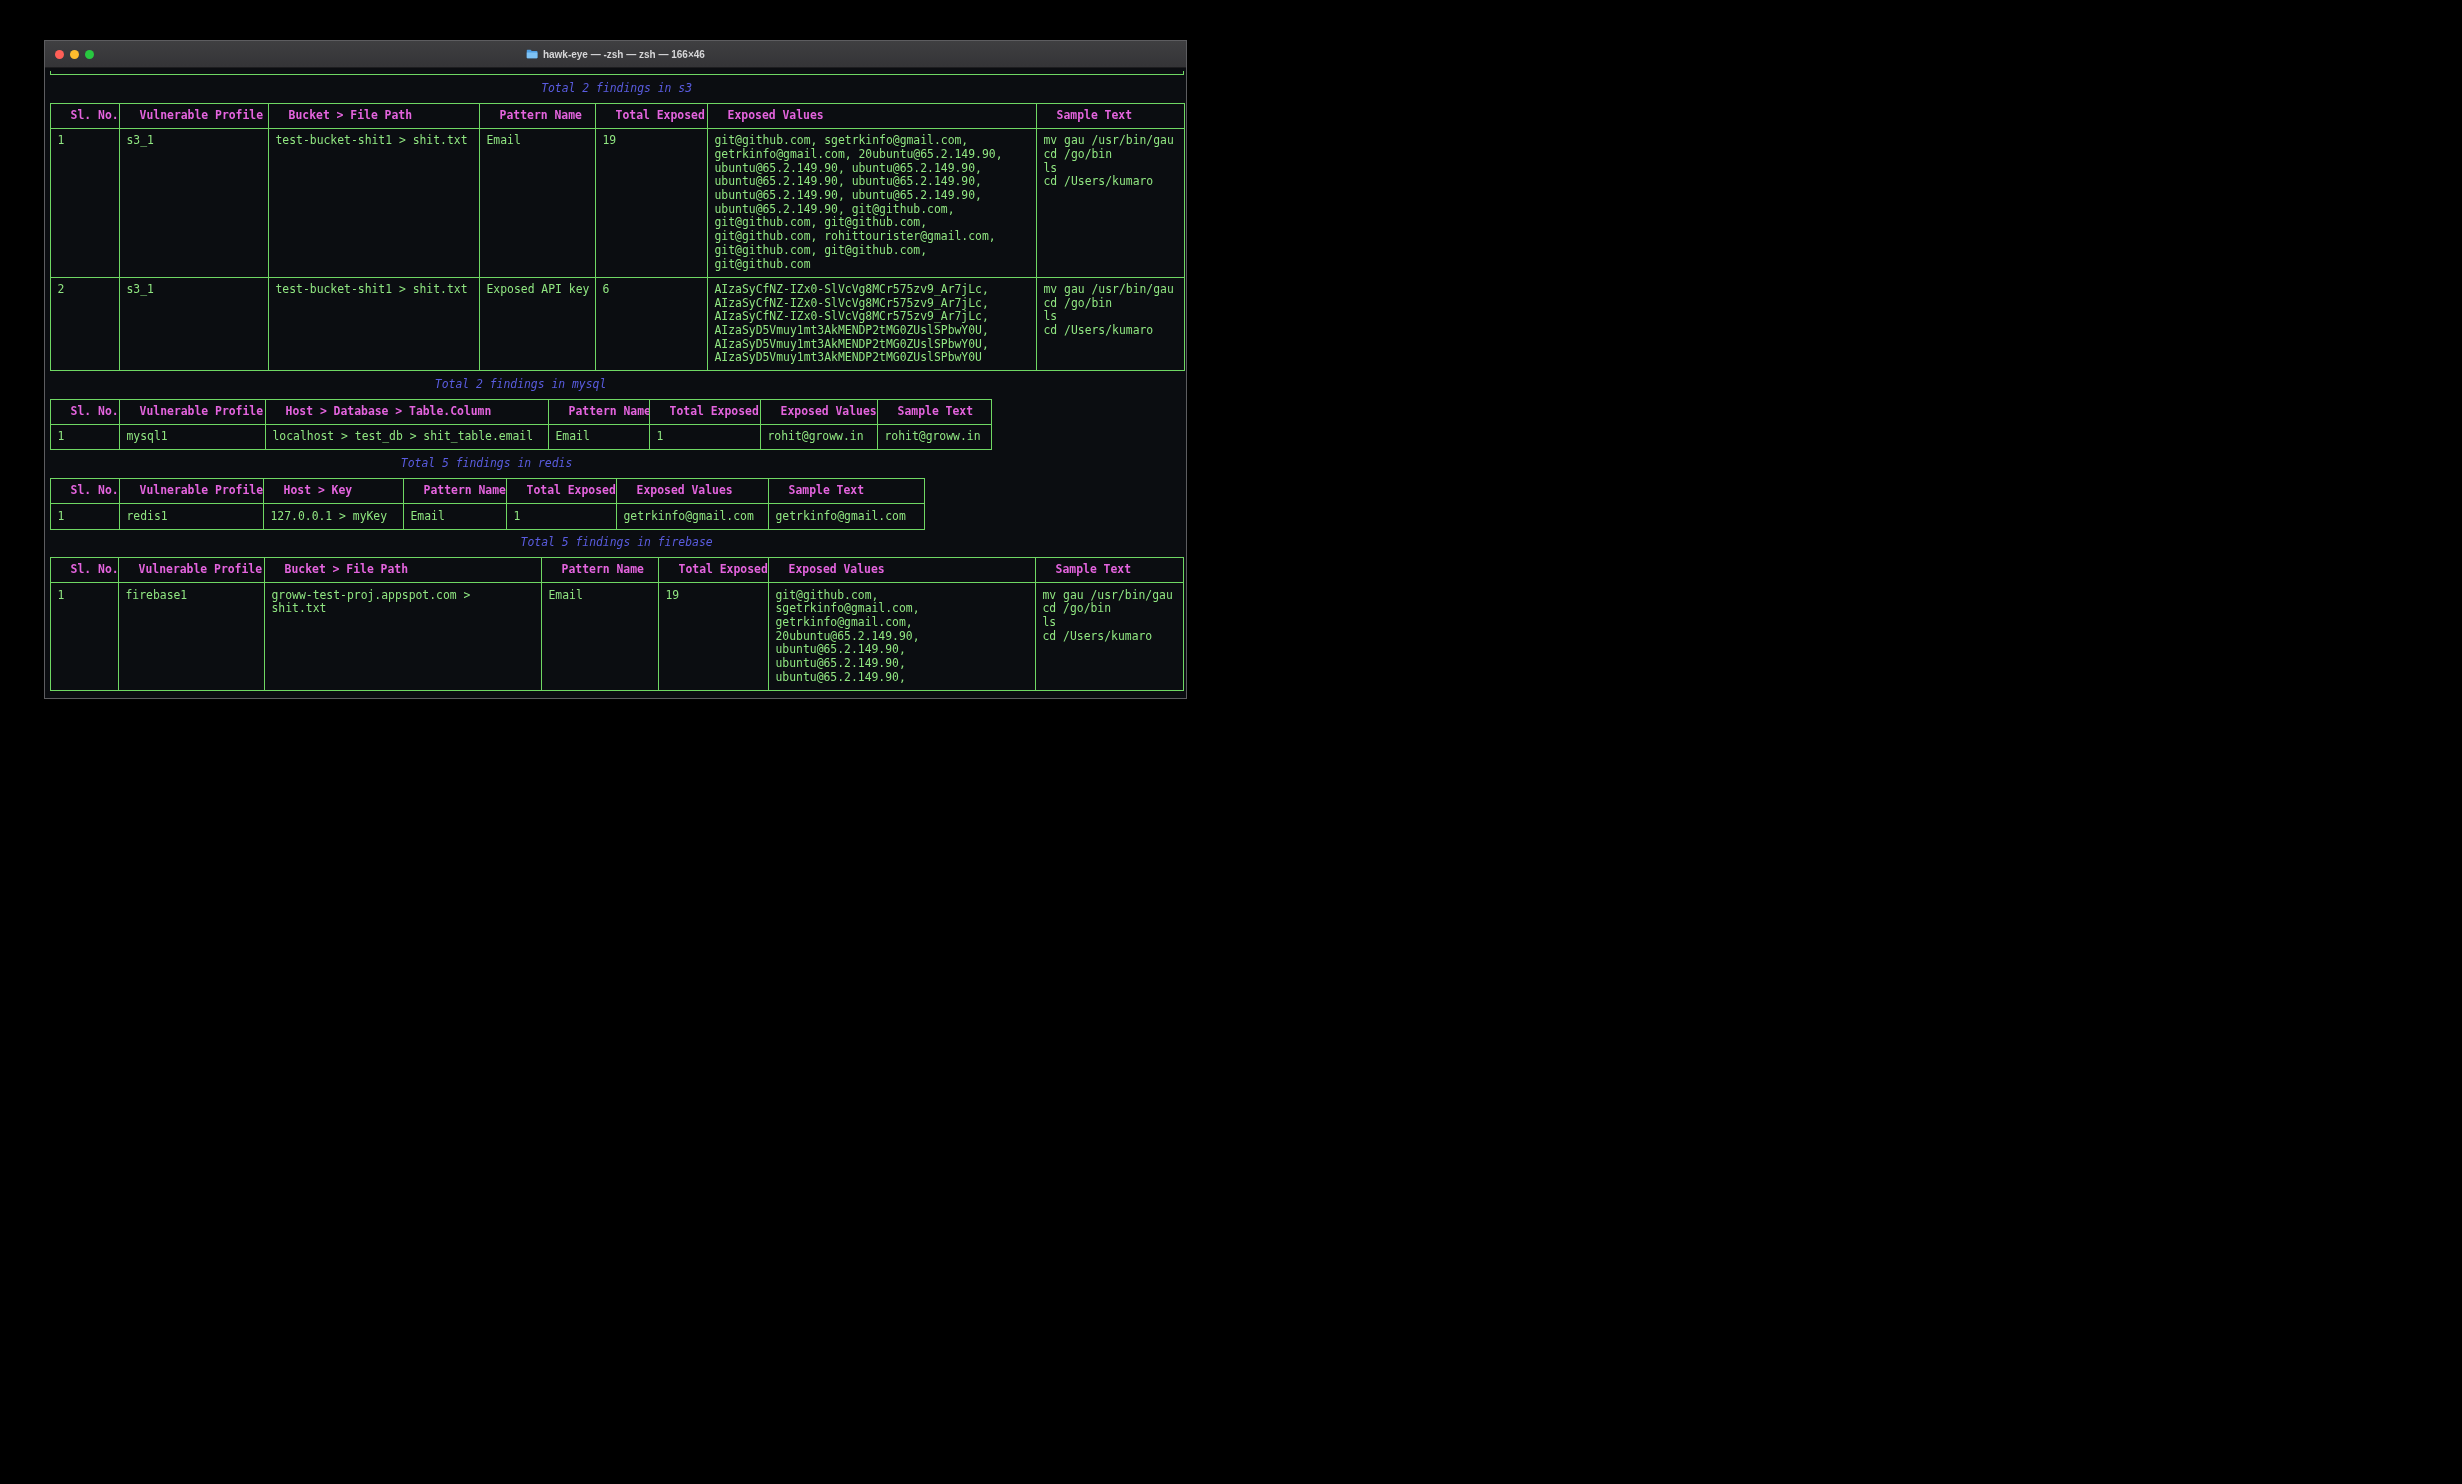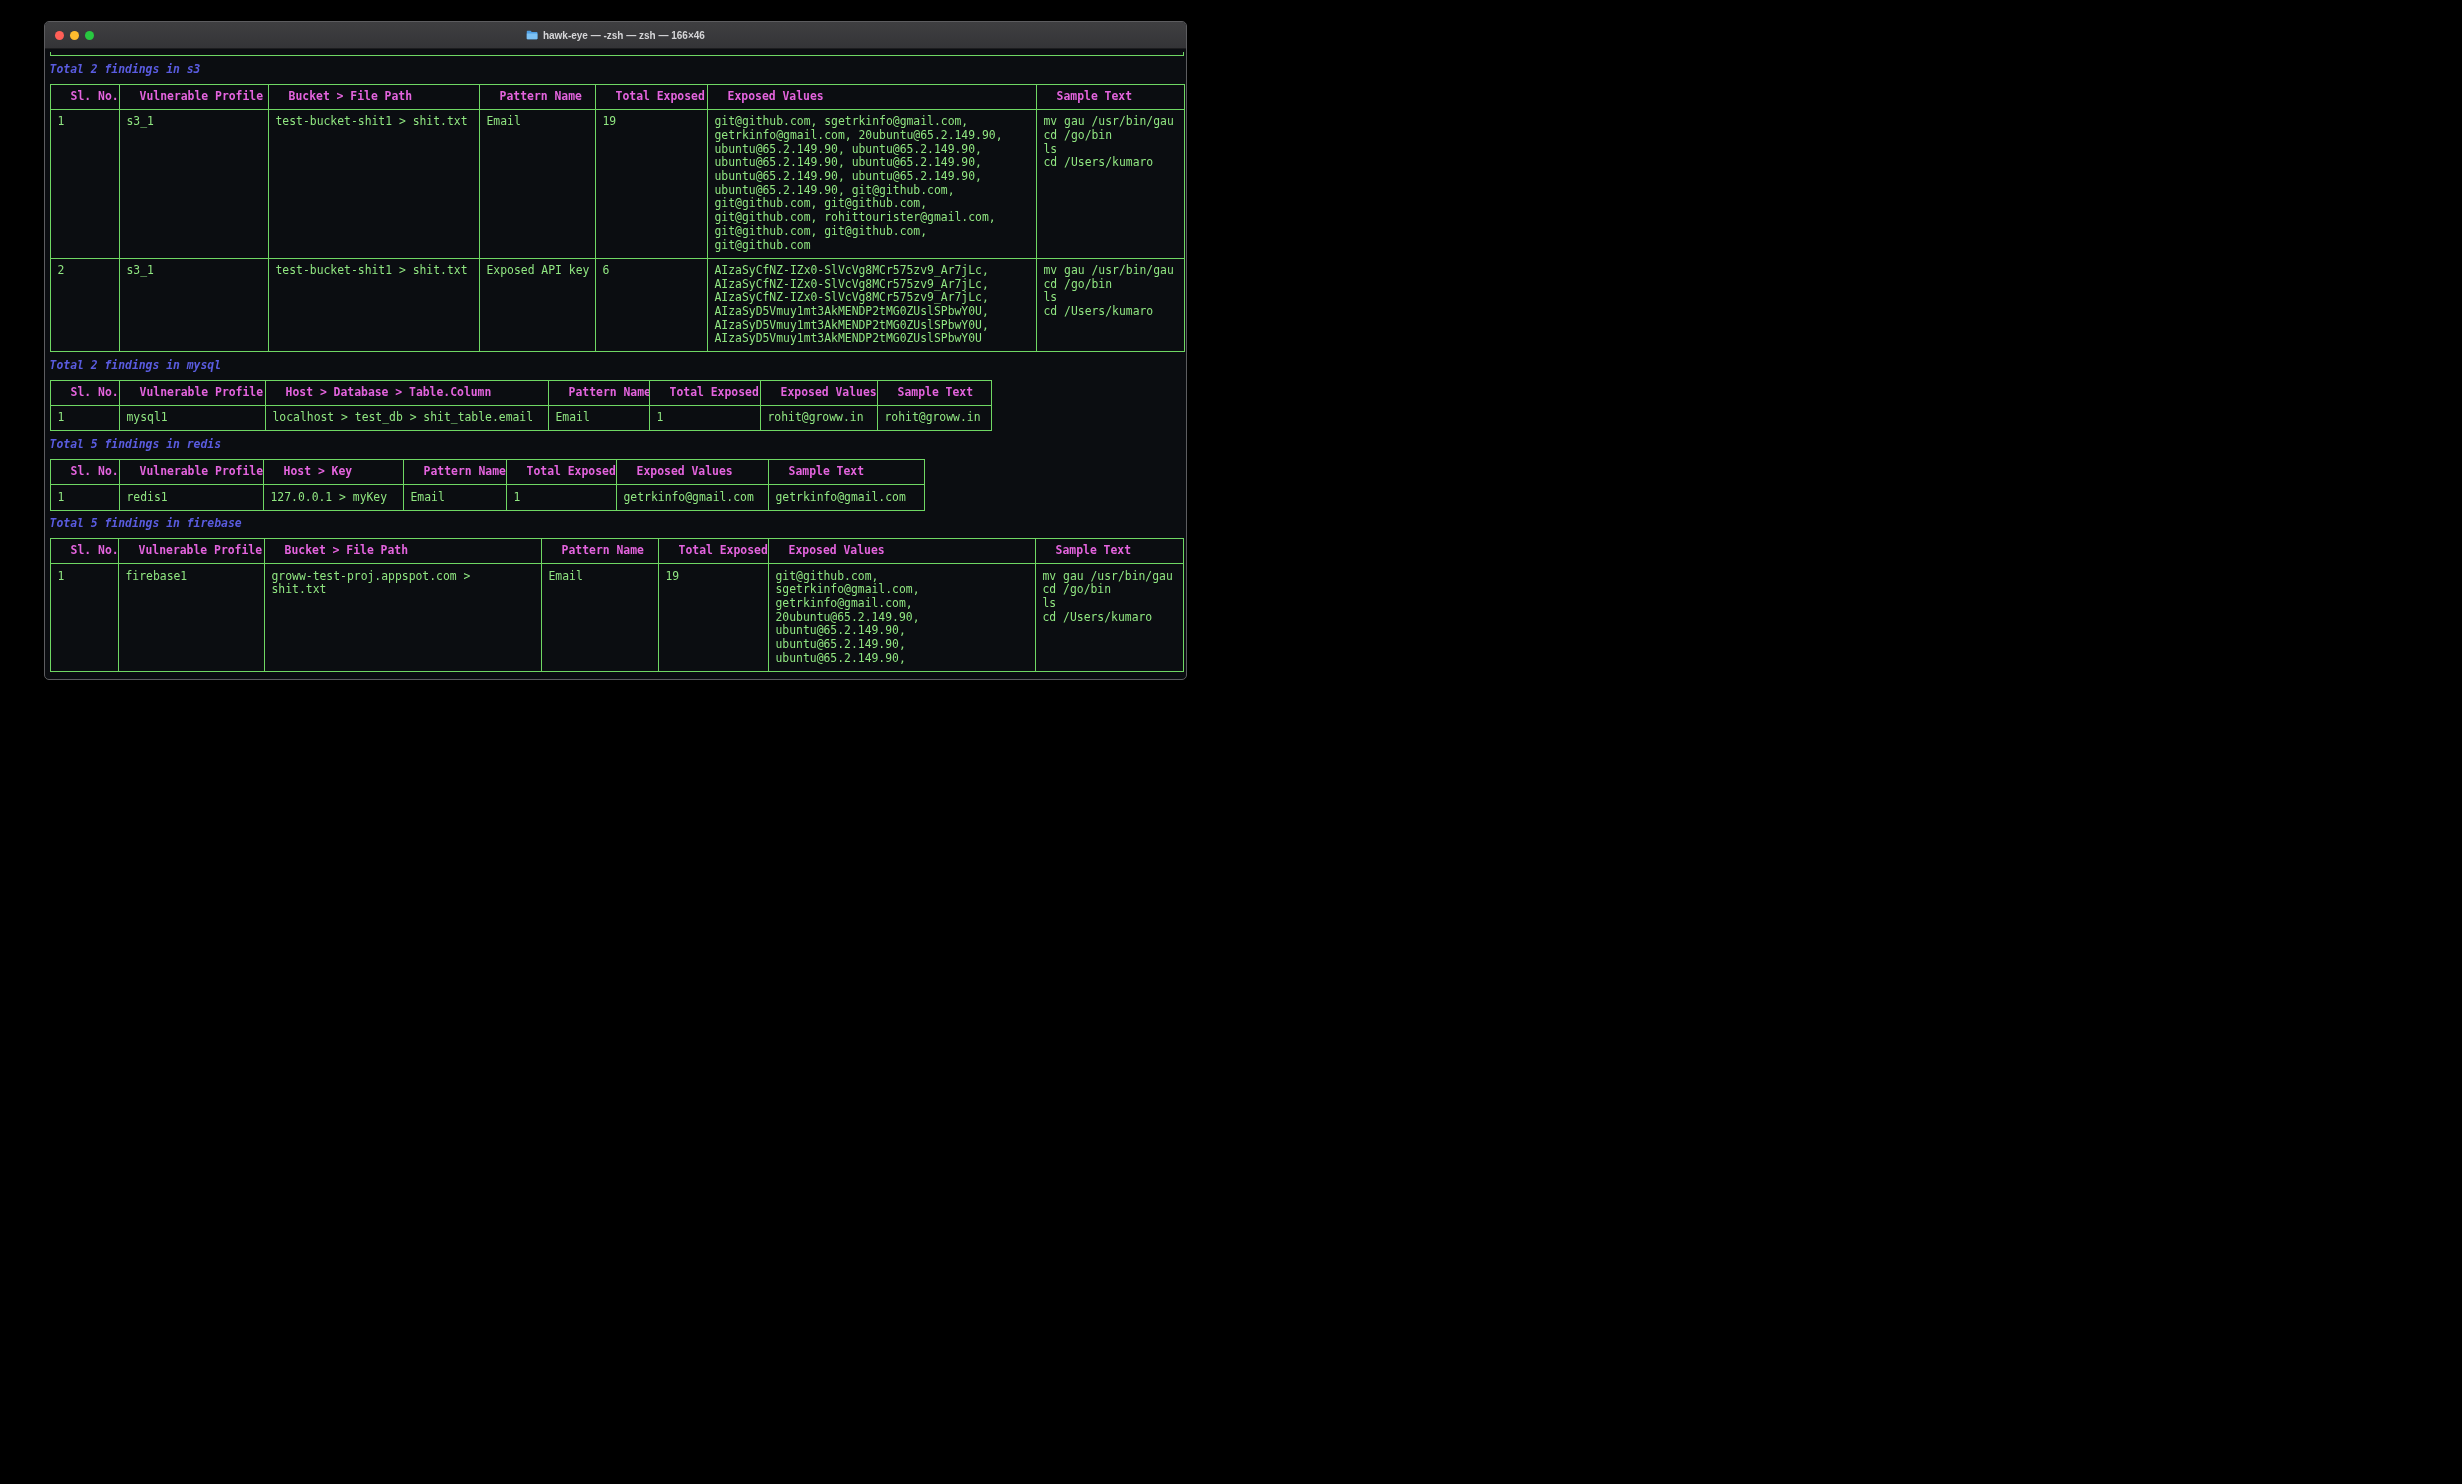--- a/index.html
+++ b/index.html
@@ -6,41 +6,41 @@
     --green-border:#6fd763;
     --green-text:#90e681;
     --magenta:#e464de;
     --heading-blue:#5a5ce0;
     --term-bg:#0b0d11;
   }
   *{margin:0;padding:0;box-sizing:border-box;}
   html,body{background:#000;}
   .desktop{position:relative;width:1231px;height:742px;background:#000;overflow:hidden;
            font-family:"DejaVu Sans Mono",monospace;}
-  .window{position:absolute;left:44px;top:21px;width:1143px;height:659px;
-          background:var(--term-bg);border-radius:5px;border:0.8px solid #5d5d60;
+  .window{position:absolute;left:44px;top:40px;width:1143px;height:659px;
+          background:var(--term-bg);border-radius:0;border:0.8px solid #5d5d60;
           box-shadow:0 19px 53px rgba(0,0,0,.85);overflow:hidden;
           display:flex;flex-direction:column;}
   .titlebar{flex:0 0 27.4px;background:linear-gradient(#3f3f41,#343437);
             border-bottom:0.8px solid #1d1d1f;display:flex;align-items:center;position:relative;}
   .traffic{position:absolute;left:10px;top:9.1px;display:flex;gap:6.1px;}
   .light{width:9.1px;height:9.1px;border-radius:50%;border:none;padding:0;cursor:default;}
   .light.red{background:#ff5f57;}
   .light.yellow{background:#febc2e;}
   .light.green{background:#28c840;}
   .title{margin:0 auto;color:#d6d6d8;font-family:"Liberation Sans",sans-serif;
          font-size:10px;font-weight:bold;display:flex;align-items:center;gap:4.6px;}
   .screen{flex:1 1 auto;overflow:hidden;padding:1.5px 0 0 4.6px;
           font-size:11.4px;line-height:13.7px;color:var(--green-text);}
   .prev-edge{height:3.8px;margin-top:1.5px;width:1134px;
              border-left:1.5px solid var(--green-border);
              border-right:1.5px solid var(--green-border);
              border-bottom:1.5px solid var(--green-border);}
-  .heading{color:var(--heading-blue);font-weight:bold;font-style:italic;
-           margin:6.9px 0;}
+  .heading{color:var(--heading-blue);font-weight:normal;font-style:italic;
+           text-align:center;margin:6.9px 0;}
   table{border-collapse:collapse;table-layout:fixed;}
   th,td{border:1.5px solid var(--green-border);padding:5.3px 6.9px;vertical-align:top;
         text-align:left;white-space:pre;overflow:hidden;font-size:11.4px;line-height:13.7px;}
   th{color:var(--magenta);font-weight:bold;padding-left:20px;}
   td{color:var(--green-text);font-weight:normal;}
 </style>
 </head>
 <body>
 
 <div class="desktop">

